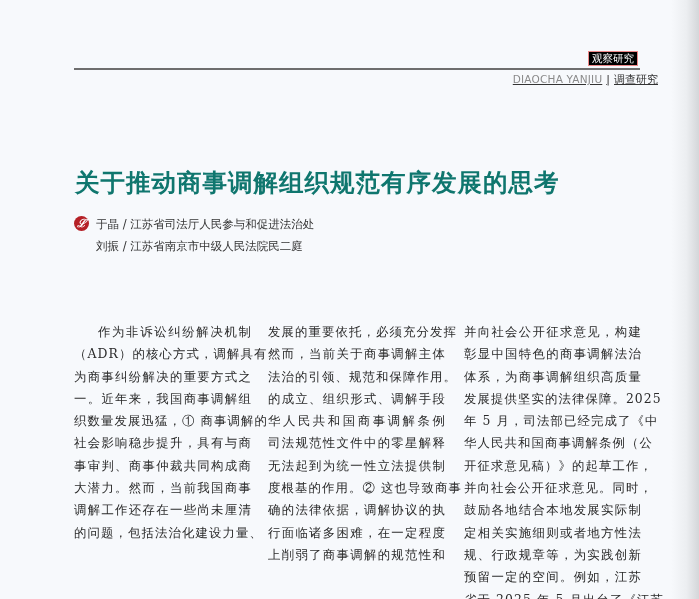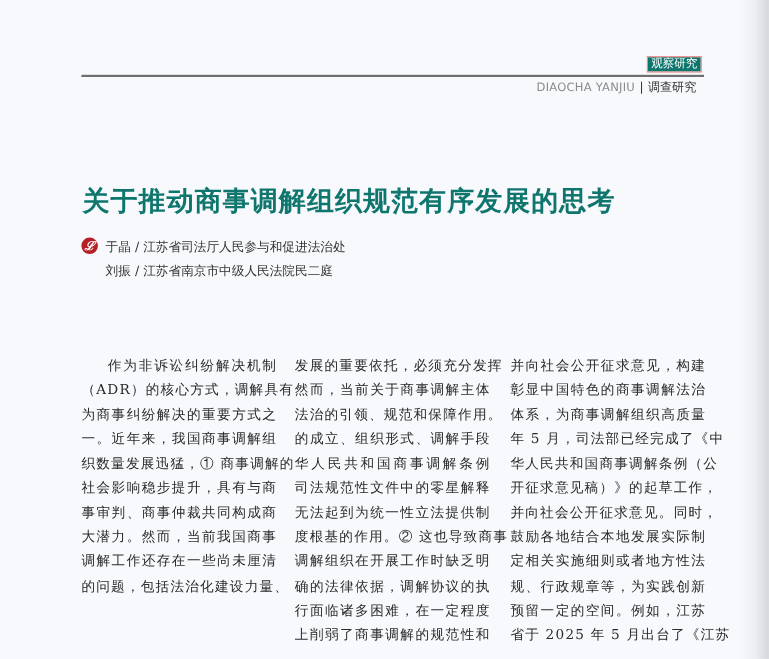--- a/index.html
+++ b/index.html
@@ -8,32 +8,33 @@
     background: #f7f9fc;
     font-family: "DejaVu Serif", "Liberation Serif", serif;
     color: #2a2a2a;
   }
   .page-edge {
     position: absolute; top: 0; right: 0; width: 28px; height: 599px;
     background: linear-gradient(to right, rgba(247,249,252,0) 0%, #eceef1 55%, #d4d6d9 100%);
   }
   .section-tag {
     position: absolute; left: 589px; top: 52px;
-    background: #0f766e; color: #fff;
+    background: #000000; color: #fff;
     font-family: "DejaVu Sans", sans-serif; font-size: 10.5px; line-height: 13px;
     padding: 0 3px; outline: 1px solid #e88; outline-offset: 0px;
   }
   .header-rule {
     position: absolute; left: 74px; top: 68px; width: 566px; height: 2px;
     background: #6e6e6e;
   }
   .running-head {
-    position: absolute; right: 66px; top: 72px;
+    position: absolute; right: 41px; top: 72px;
     font-family: "DejaVu Sans", sans-serif; font-size: 11px; color: #333;
     white-space: nowrap;
+    text-decoration: underline;
   }
   .running-head .latin { color: #8a8a8a; font-size: 10.5px; letter-spacing: 0.2px; }
   .running-head .sep { color: #333; margin: 0 4px; }
   .title {
     position: absolute; left: 75px; top: 166px;
     font-family: "DejaVu Sans", sans-serif; font-weight: bold;
     font-size: 24.5px; color: #0f766e; letter-spacing: 1px; white-space: nowrap;
   }
   .authors { position: absolute; left: 74px; top: 215px; }
   .author-line {
@@ -93,30 +94,30 @@
   </div>
   <div class="col" style="left:194px;">
     <p>发展的重要依托，必须充分发挥</p>
     <p>然而，当前关于商事调解主体</p>
     <p>法治的引领、规范和保障作用。</p>
     <p>的成立、组织形式、调解手段</p>
     <p>华人民共和国商事调解条例</p>
     <p>司法规范性文件中的零星解释</p>
     <p>无法起到为统一性立法提供制</p>
     <p>度根基的作用。② 这也导致商事</p>
-    <p>调解组织在开展工作时缺乏明</p>
     <p>确的法律依据，调解协议的执</p>
     <p>行面临诸多困难，在一定程度</p>
     <p>上削弱了商事调解的规范性和</p>
 
   </div>
   <div class="col" style="left:390px;">
     <p>并向社会公开征求意见，构建</p>
     <p>彰显中国特色的商事调解法治</p>
     <p>体系，为商事调解组织高质量</p>
+    <p>发展提供坚实的法律保障。2025</p>
     <p>年 5 月，司法部已经完成了《中</p>
     <p>华人民共和国商事调解条例（公</p>
     <p>开征求意见稿）》的起草工作，</p>
     <p>并向社会公开征求意见。同时，</p>
     <p>鼓励各地结合本地发展实际制</p>
     <p>定相关实施细则或者地方性法</p>
     <p>规、行政规章等，为实践创新</p>
     <p>预留一定的空间。例如，江苏</p>
     <p>省于 2025 年 5 月出台了《江苏</p>
 

